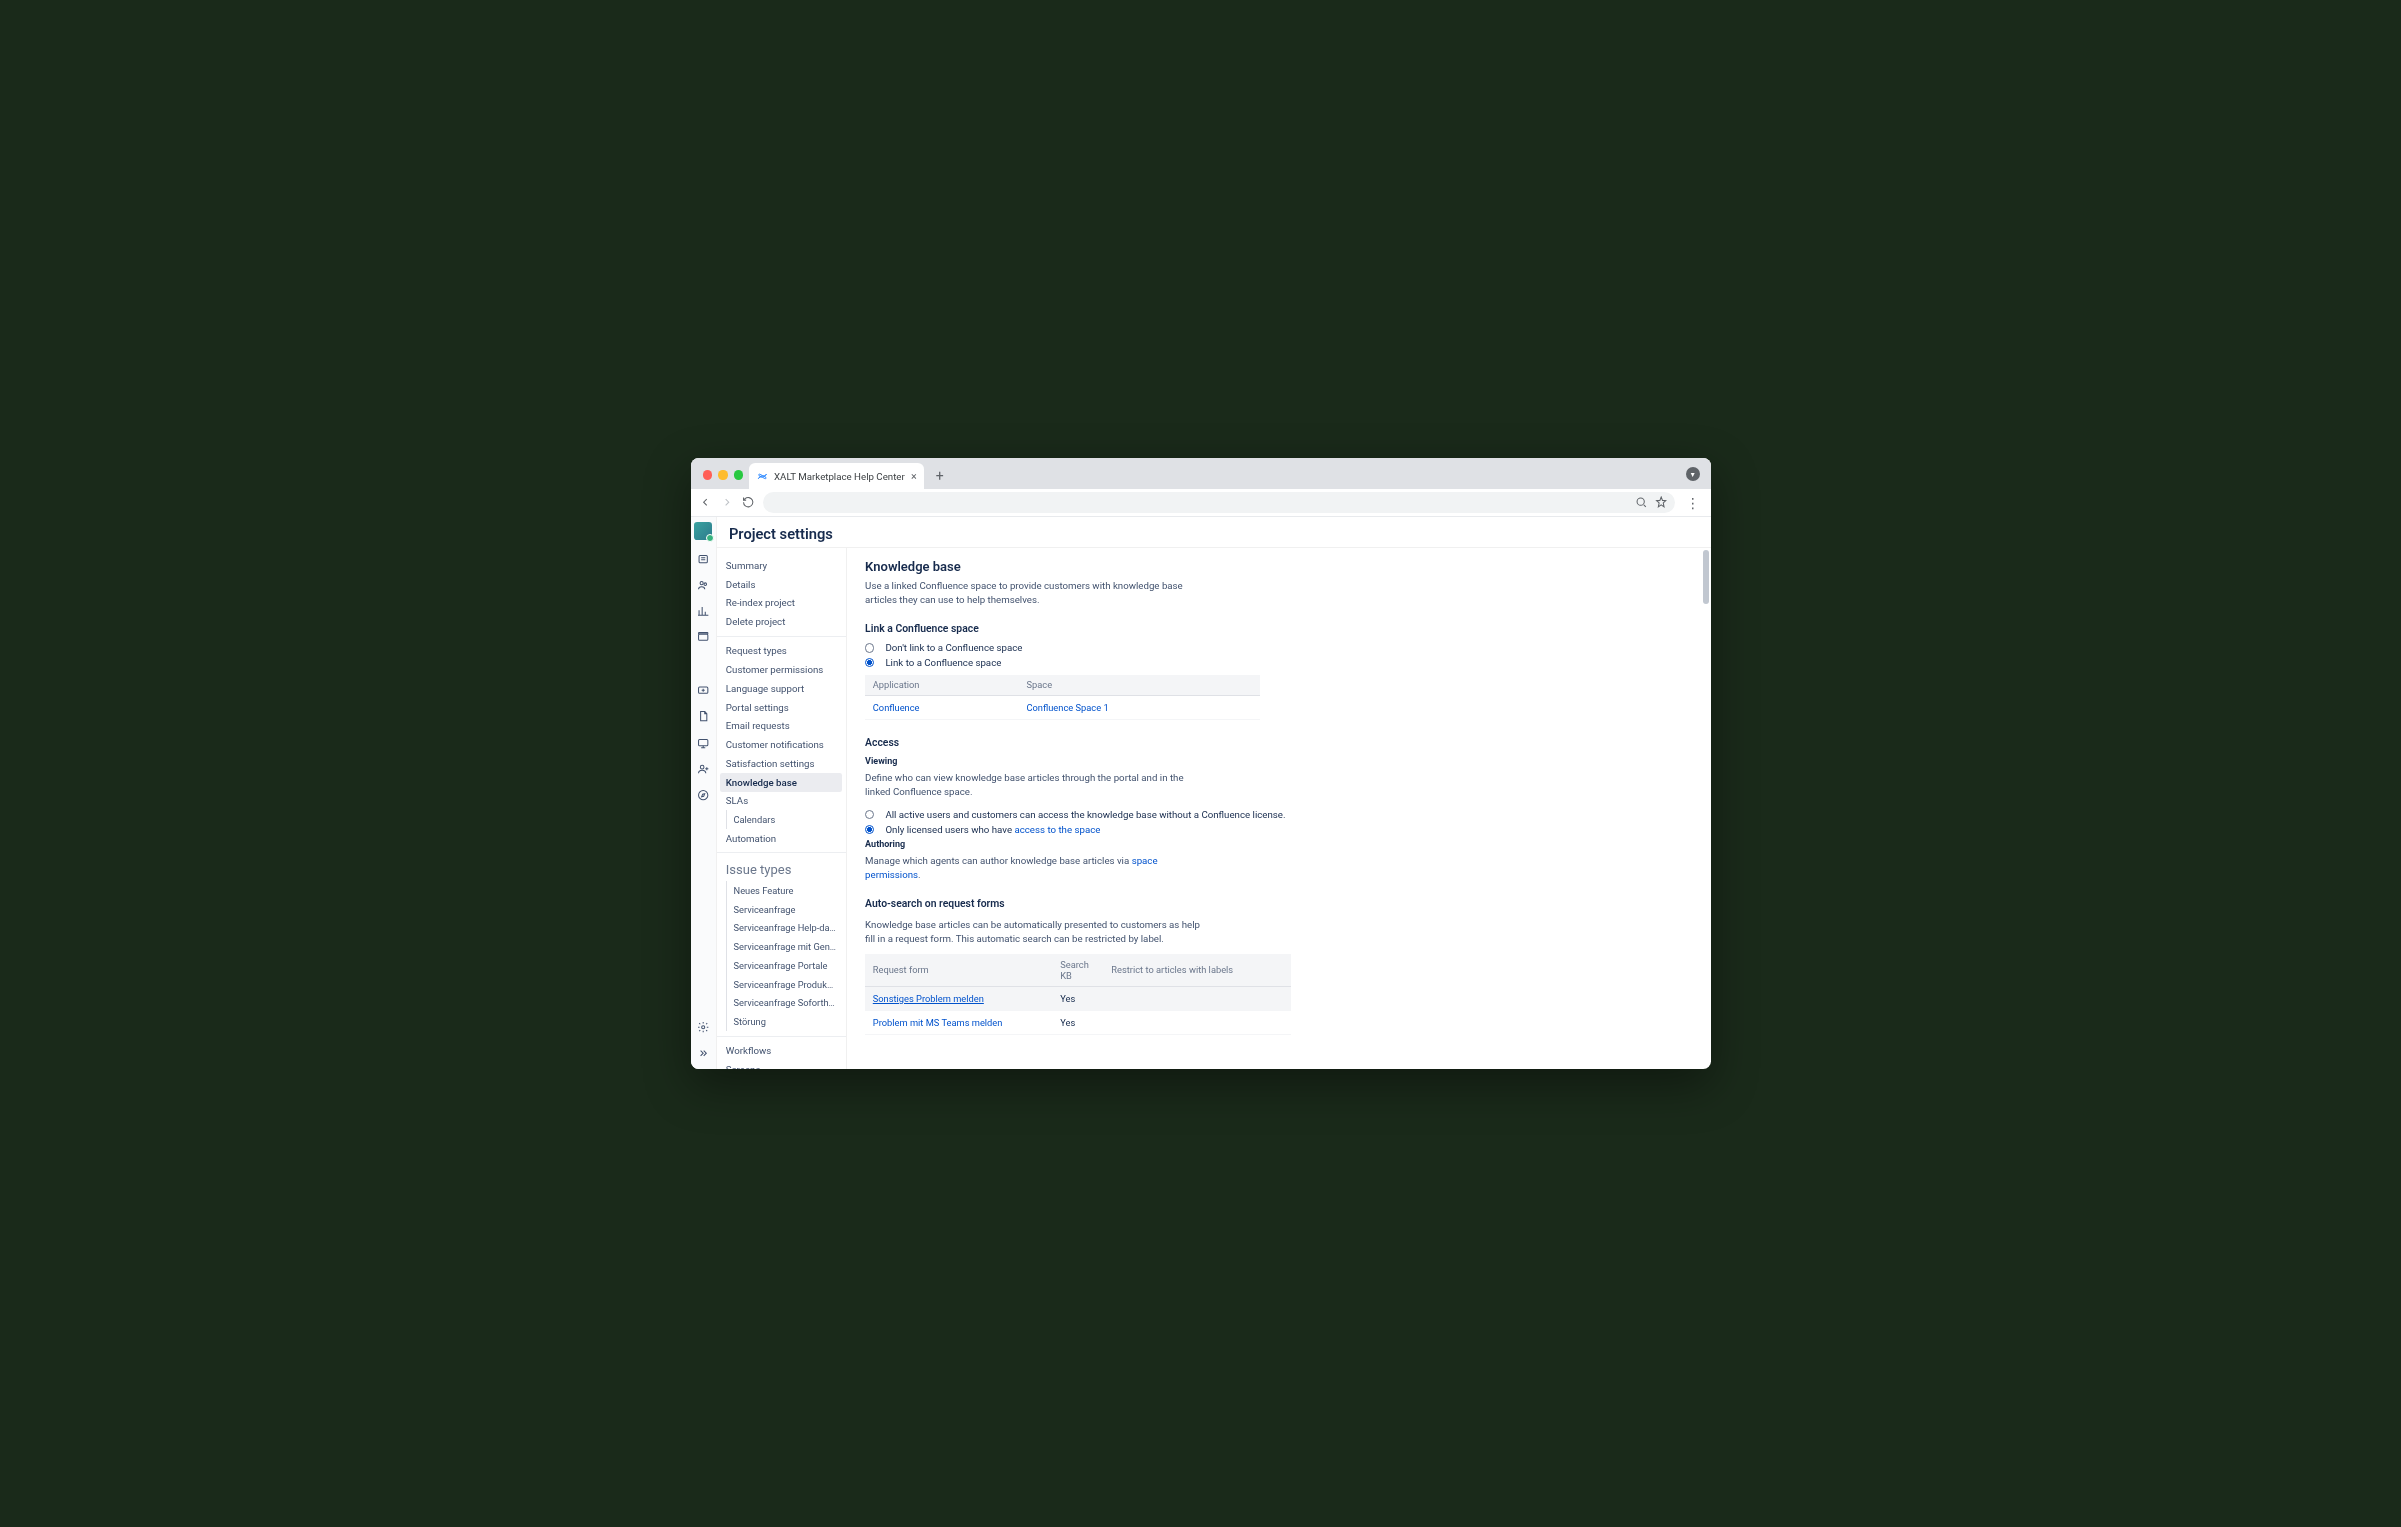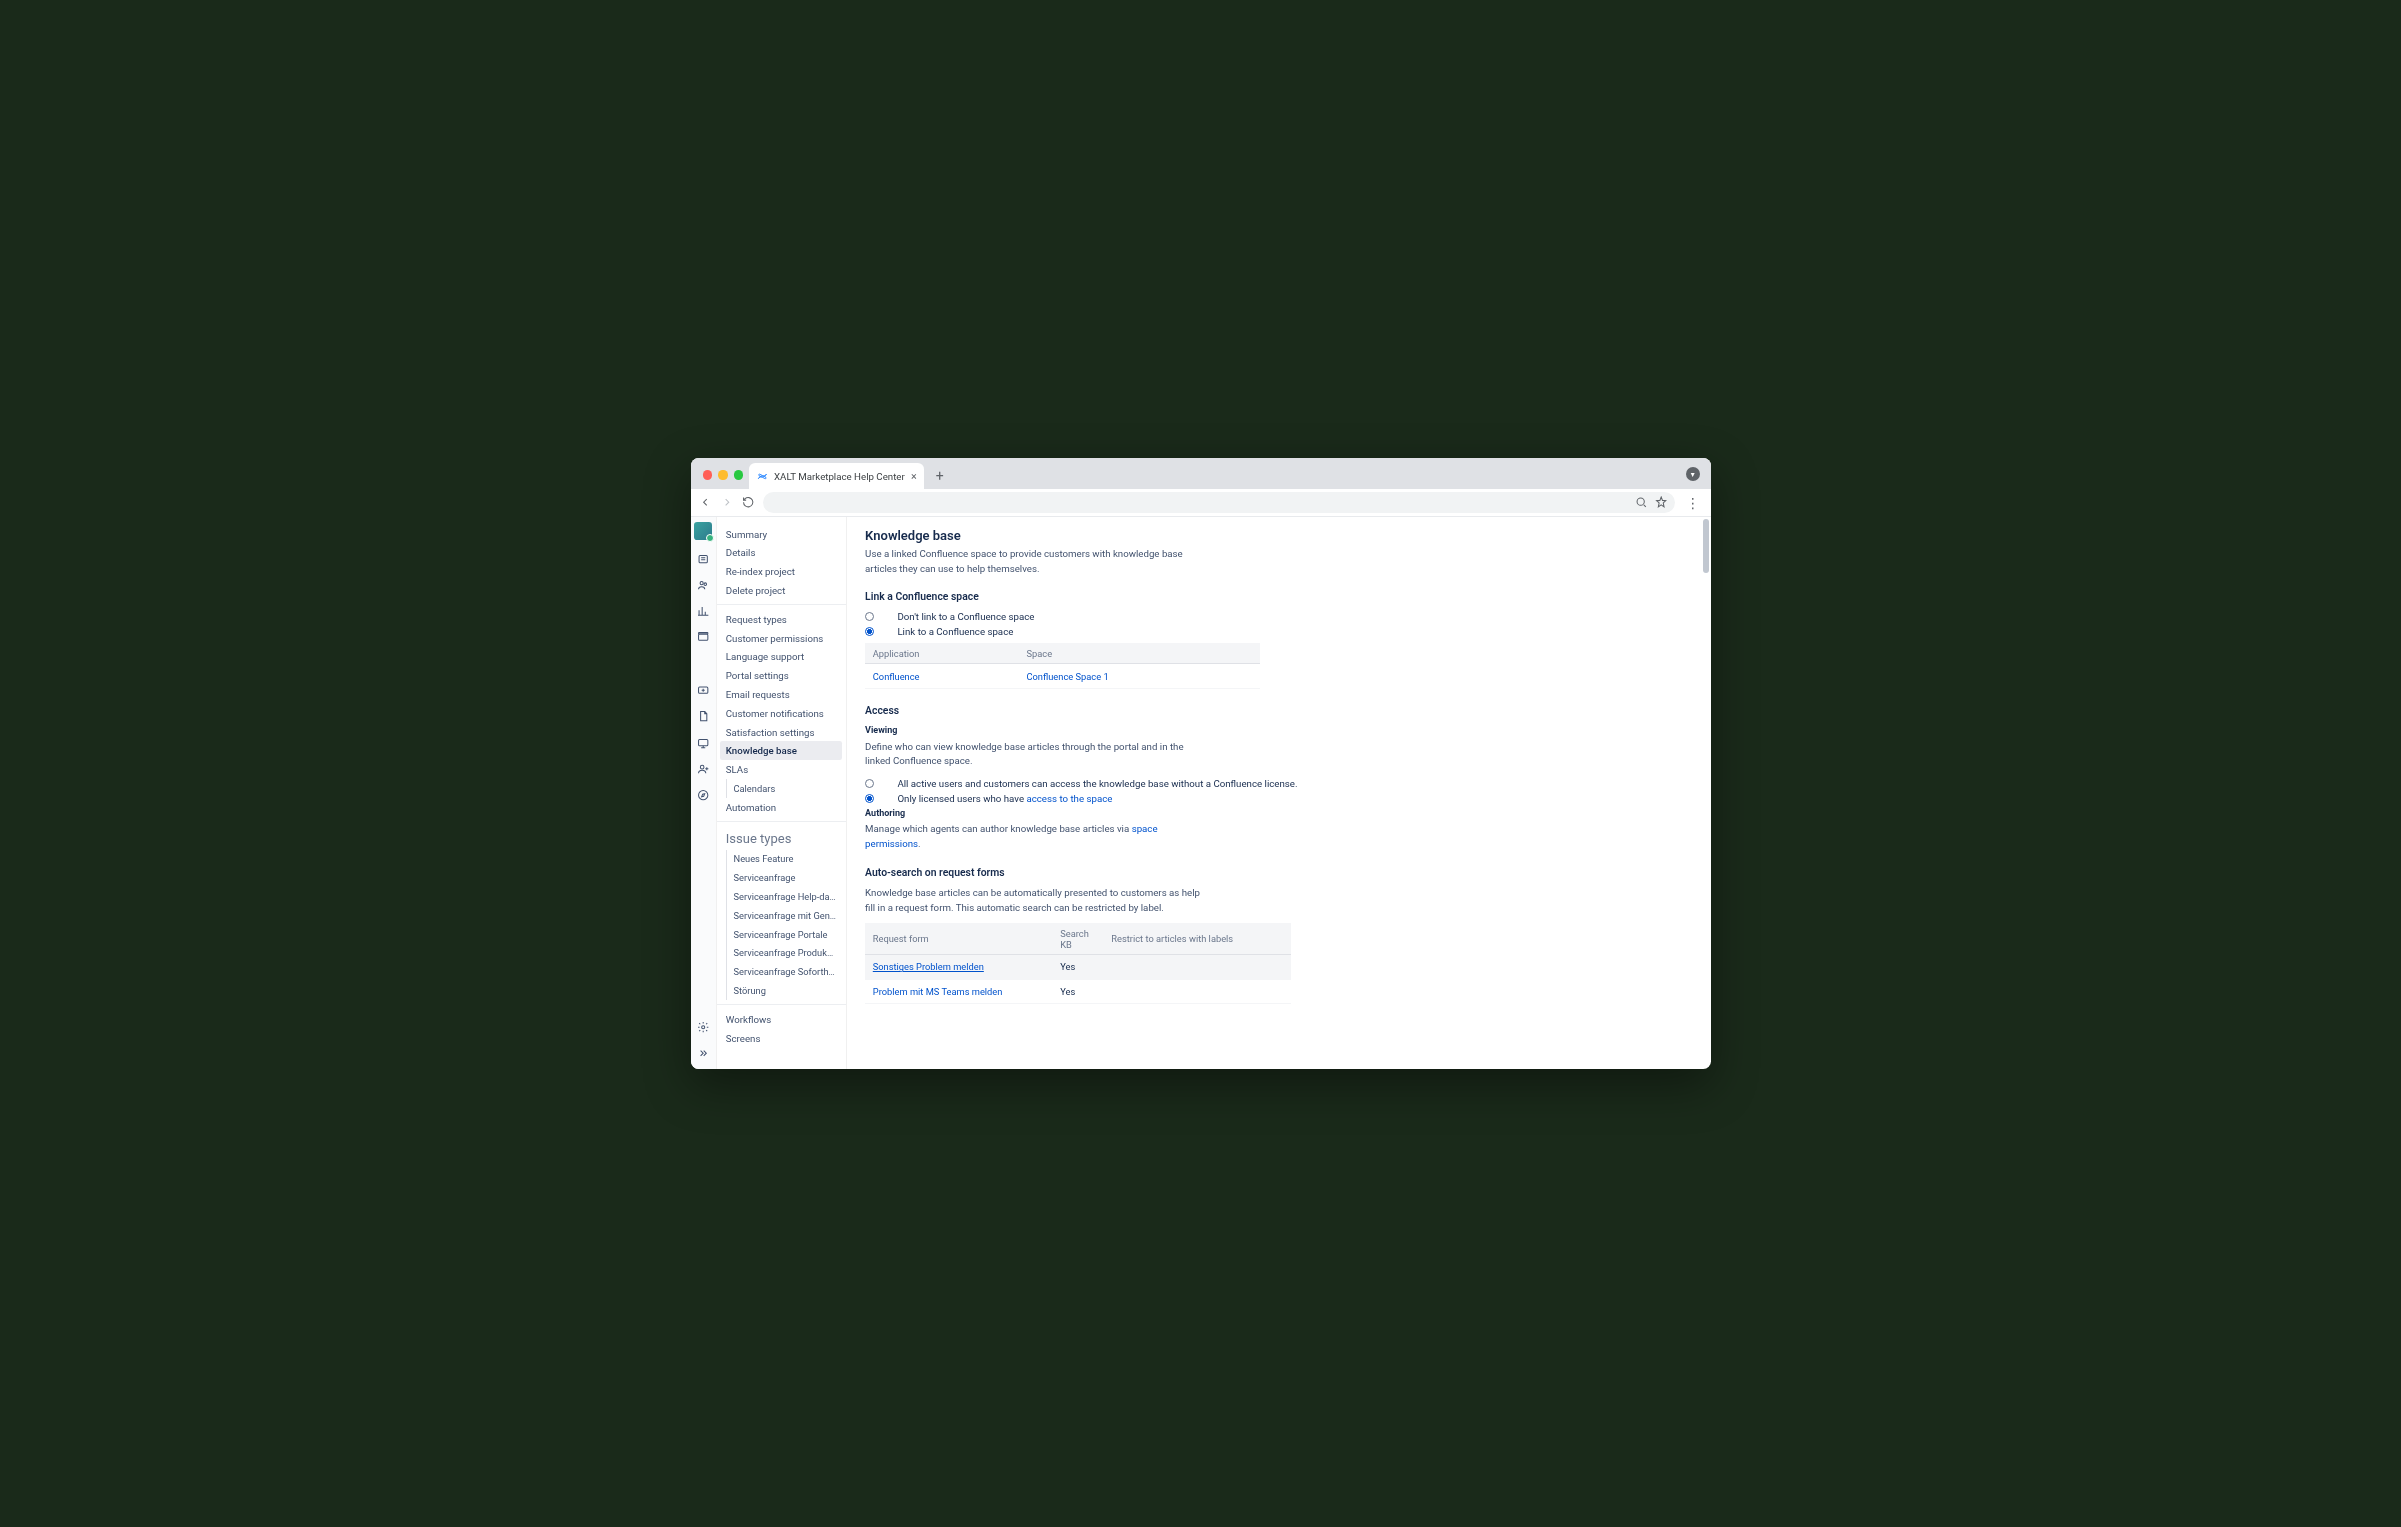--- a/index.html
+++ b/index.html
@@ -39,21 +39,21 @@
   .side-item{padding:3.9px 9.3px;color:#42526e;cursor:pointer;white-space:nowrap;overflow:hidden;text-overflow:ellipsis;}
   .side-item.active{background:#ebecf0;color:#172b4d;font-weight:500;border-radius:2.3px;margin:0 3.1px;padding-left:6.2px;}
   .side-sub{padding:3.9px 9.3px 3.9px 17px;color:#42526e;cursor:pointer;font-size:9.3px;white-space:nowrap;overflow:hidden;text-overflow:ellipsis;position:relative;}
   .side-sub::before{content:"";position:absolute;left:9.3px;top:0;bottom:0;width:0.8px;background:#dfe1e6;}
   .side-label{padding:3.9px 9.3px;color:#6b778c;font-size:13px;}
   .main{flex:1;padding:10.8px 18.6px;overflow-y:auto;color:#172b4d;position:relative;}
   .main h2{font-size:13px;font-weight:600;margin-bottom:4.6px;}
   .desc{font-size:9.7px;color:#42526e;max-width:340px;line-height:1.5;margin-bottom:14px;}
   .sect-h{font-size:10.4px;font-weight:600;margin-bottom:7.7px;}
   .sub-h{font-size:9px;font-weight:700;color:#172b4d;margin-bottom:4.6px;}
-  .radio-row{display:flex;align-items:center;gap:23px;font-size:9.7px;color:#172b4d;margin-bottom:3.9px;}
+  .radio-row{display:flex;align-items:center;gap:11px;font-size:9.7px;color:#172b4d;margin-bottom:3.9px;}
   .radio{width:9.3px;height:9.3px;border-radius:50%;border:1.5px solid #6b778c;flex-shrink:0;}
   .radio.sel{border-color:#0052cc;background:radial-gradient(circle,#0052cc 45%,transparent 50%);}
   table{width:395px;border-collapse:collapse;font-size:9.3px;margin-top:6.2px;margin-bottom:15.5px;}
   th{background:#f4f5f7;text-align:left;font-weight:400;color:#6b778c;padding:4.6px 7.7px;border-bottom:0.8px solid #dfe1e6;}
   td{padding:6.2px 7.7px;border-bottom:0.8px solid #f4f5f7;}
   .link{color:#0052cc;cursor:pointer;text-align:right;}
   .link-u{color:#0052cc;text-decoration:underline;cursor:pointer;}
   .req-table{width:426px;}
   .req-table tr.hl{background:#f4f5f7;}
   .scrollbar{position:absolute;right:1.5px;top:1.5px;width:6.2px;height:54px;background:#c1c7d0;border-radius:3.1px;}
@@ -181,20 +181,23 @@
           </div>
         <div class="ico">
             <svg class="i" viewBox="0 0 24 24">
               <path d="M7 7l5 5-5 5M13 7l5 5-5 5"></path>
             </svg>
           </div>
       </div>
     </div>
 
     <div class="content">
+      <div class="page-header">
+        <h1>Project settings</h1>
+      </div>
       <div class="body">
 
         <div class="sidebar">
           <div class="side-group" id="sg1">
               <div class="side-item">Summary</div>
               <div class="side-item">Details</div>
               <div class="side-item">Re-index project</div>
               <div class="side-item">Delete project</div>
             </div>
           <div class="side-group" id="sg2">

